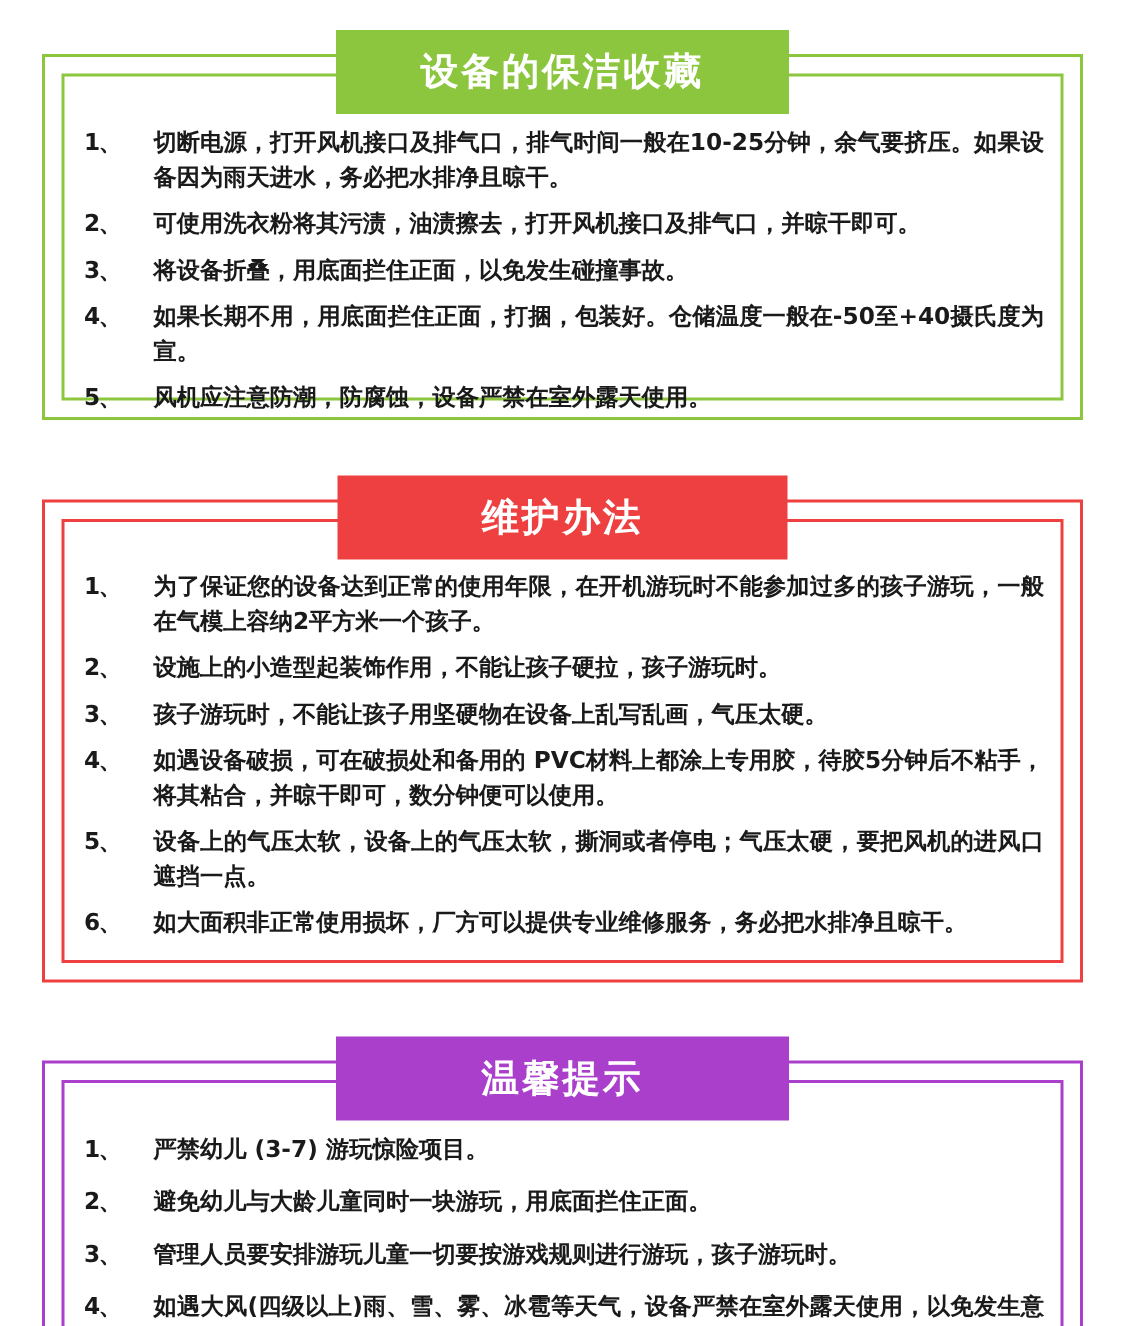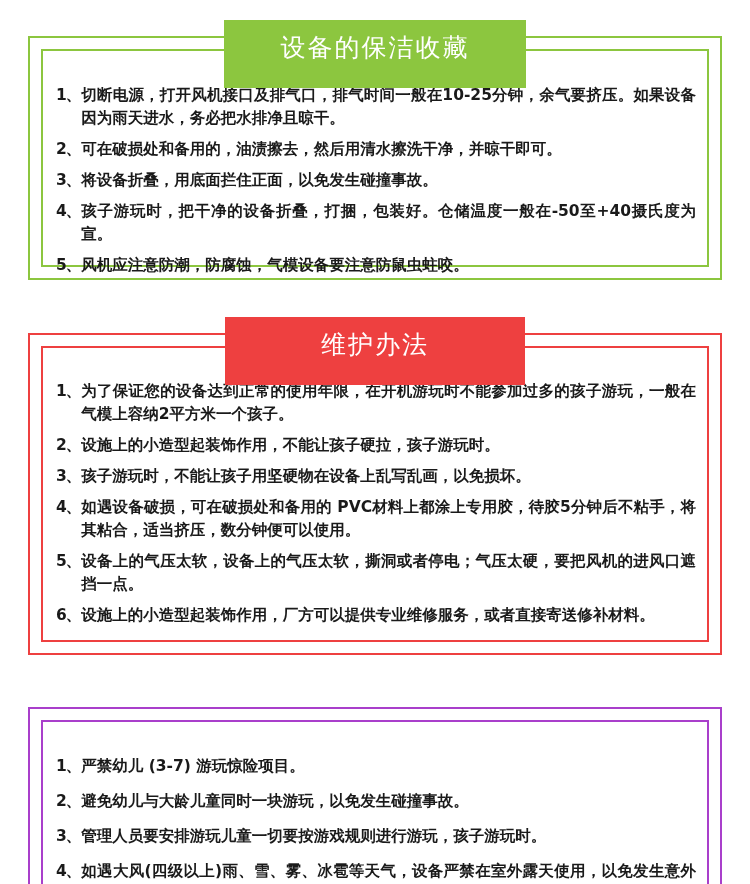--- a/index.html
+++ b/index.html
@@ -53,25 +53,25 @@
   
   .banner {
     position: absolute;
     top: -16px;
     left: 50%;
     transform: translateX(-50%);
     background: var(--accent);
     color: #ffffff;
     z-index: 5;
     width: 300px;
-    height: 68px;
+    height: 56px;
     line-height: 56px;
     text-align: center;
     font-size: 25px;
-    font-weight: normal;
+    font-weight: bold;
     letter-spacing: 2px;
     white-space: nowrap;
   }
 
   .list {
     position: relative;
     z-index: 3;
     list-style: none;
     margin: 0;
     padding: 0;
@@ -91,20 +91,21 @@
   .item-num {
     flex: 0 0 auto;
     white-space: nowrap;
     letter-spacing: -1px;
     padding-right: 1px;
   }
   .item-text {
     flex: 1 1 auto;
     text-align: justify;
     text-justify: inter-character;
+    margin-left: 21px;
   }
 
   
   #section-cleaning {
     --accent: #8CC63F;
     height: 244px;
     margin-top: 36px;
   }
   #section-cleaning .banner { width: 302px; }
   #section-cleaning .content {
@@ -151,33 +152,33 @@
     <div class="inner-frame"></div>
     <div class="banner">设备的保洁收藏</div>
     <div class="content">
       <ul class="list">
         <li class="item">
           <span class="item-num">1、</span>
           <span class="item-text">切断电源，打开风机接口及排气口，排气时间一般在10-25分钟，余气要挤压。如果设备因为雨天进水，务必把水排净且晾干。</span>
         </li>
         <li class="item">
           <span class="item-num">2、</span>
-          <span class="item-text">可在破损处和备用的，油渍擦去，然后用清水擦洗干净，并晾干即可。</span>
+          <span class="item-text">可使用洗衣粉将其污渍，油渍擦去，打开风机接口及排气口，并晾干即可。</span>
         </li>
         <li class="item">
           <span class="item-num">3、</span>
           <span class="item-text">将设备折叠，用底面拦住正面，以免发生碰撞事故。</span>
         </li>
         <li class="item">
           <span class="item-num">4、</span>
-          <span class="item-text">孩子游玩时，把干净的设备折叠，打捆，包装好。仓储温度一般在-50至+40摄氏度为宣。</span>
+          <span class="item-text">如果长期不用，用底面拦住正面，打捆，包装好。仓储温度一般在-50至+40摄氏度为宣。</span>
         </li>
         <li class="item">
           <span class="item-num">5、</span>
-          <span class="item-text">风机应注意防潮，防腐蚀，气模设备要注意防鼠虫蛀咬。</span>
+          <span class="item-text">风机应注意防潮，防腐蚀，设备严禁在室外露天使用。</span>
         </li>
       </ul>
     </div>
   </div>
 
   <div class="section" id="section-maintenance" style="--accent: #EE4040;">
     <div class="outer-frame"></div>
     <div class="inner-frame"></div>
     <div class="banner">维护办法</div>
     <div class="content">
@@ -185,50 +186,51 @@
         <li class="item">
           <span class="item-num">1、</span>
           <span class="item-text">为了保证您的设备达到正常的使用年限，在开机游玩时不能参加过多的孩子游玩，一般在气模上容纳2平方米一个孩子。</span>
         </li>
         <li class="item">
           <span class="item-num">2、</span>
           <span class="item-text">设施上的小造型起装饰作用，不能让孩子硬拉，孩子游玩时。</span>
         </li>
         <li class="item">
           <span class="item-num">3、</span>
-          <span class="item-text">孩子游玩时，不能让孩子用坚硬物在设备上乱写乱画，以免损坏。</span>
+          <span class="item-text">孩子游玩时，不能让孩子用坚硬物在设备上乱写乱画，气压太硬。</span>
         </li>
         <li class="item">
           <span class="item-num">4、</span>
-          <span class="item-text">如遇设备破损，可在破损处和备用的 PVC材料上都涂上专用胶，待胶5分钟后不粘手，将其粘合，适当挤压，数分钟便可以使用。</span>
+          <span class="item-text">如遇设备破损，可在破损处和备用的 PVC材料上都涂上专用胶，待胶5分钟后不粘手，将其粘合，并晾干即可，数分钟便可以使用。</span>
         </li>
         <li class="item">
           <span class="item-num">5、</span>
           <span class="item-text">设备上的气压太软，设备上的气压太软，撕洞或者停电；气压太硬，要把风机的进风口遮挡一点。</span>
         </li>
         <li class="item">
           <span class="item-num">6、</span>
-          <span class="item-text">设施上的小造型起装饰作用，厂方可以提供专业维修服务，或者直接寄送修补材料。</span>
+          <span class="item-text">如大面积非正常使用损坏，厂方可以提供专业维修服务，务必把水排净且晾干。</span>
         </li>
       </ul>
     </div>
   </div>
 
   <div class="section" id="section-tips" style="--accent: #A93FCB;">
     <div class="outer-frame"></div>
     <div class="inner-frame"></div>
+    <div class="banner">温馨提示</div>
     <div class="content">
       <ul class="list">
         <li class="item">
           <span class="item-num">1、</span>
           <span class="item-text">严禁幼儿 (3-7) 游玩惊险项目。</span>
         </li>
         <li class="item">
           <span class="item-num">2、</span>
-          <span class="item-text">避免幼儿与大龄儿童同时一块游玩，以免发生碰撞事故。</span>
+          <span class="item-text">避免幼儿与大龄儿童同时一块游玩，用底面拦住正面。</span>
         </li>
         <li class="item">
           <span class="item-num">3、</span>
           <span class="item-text">管理人员要安排游玩儿童一切要按游戏规则进行游玩，孩子游玩时。</span>
         </li>
         <li class="item">
           <span class="item-num">4、</span>
           <span class="item-text">如遇大风(四级以上)雨、雪、雾、冰雹等天气，设备严禁在室外露天使用，以免发生意外事故。</span>
         </li>
       </ul>

